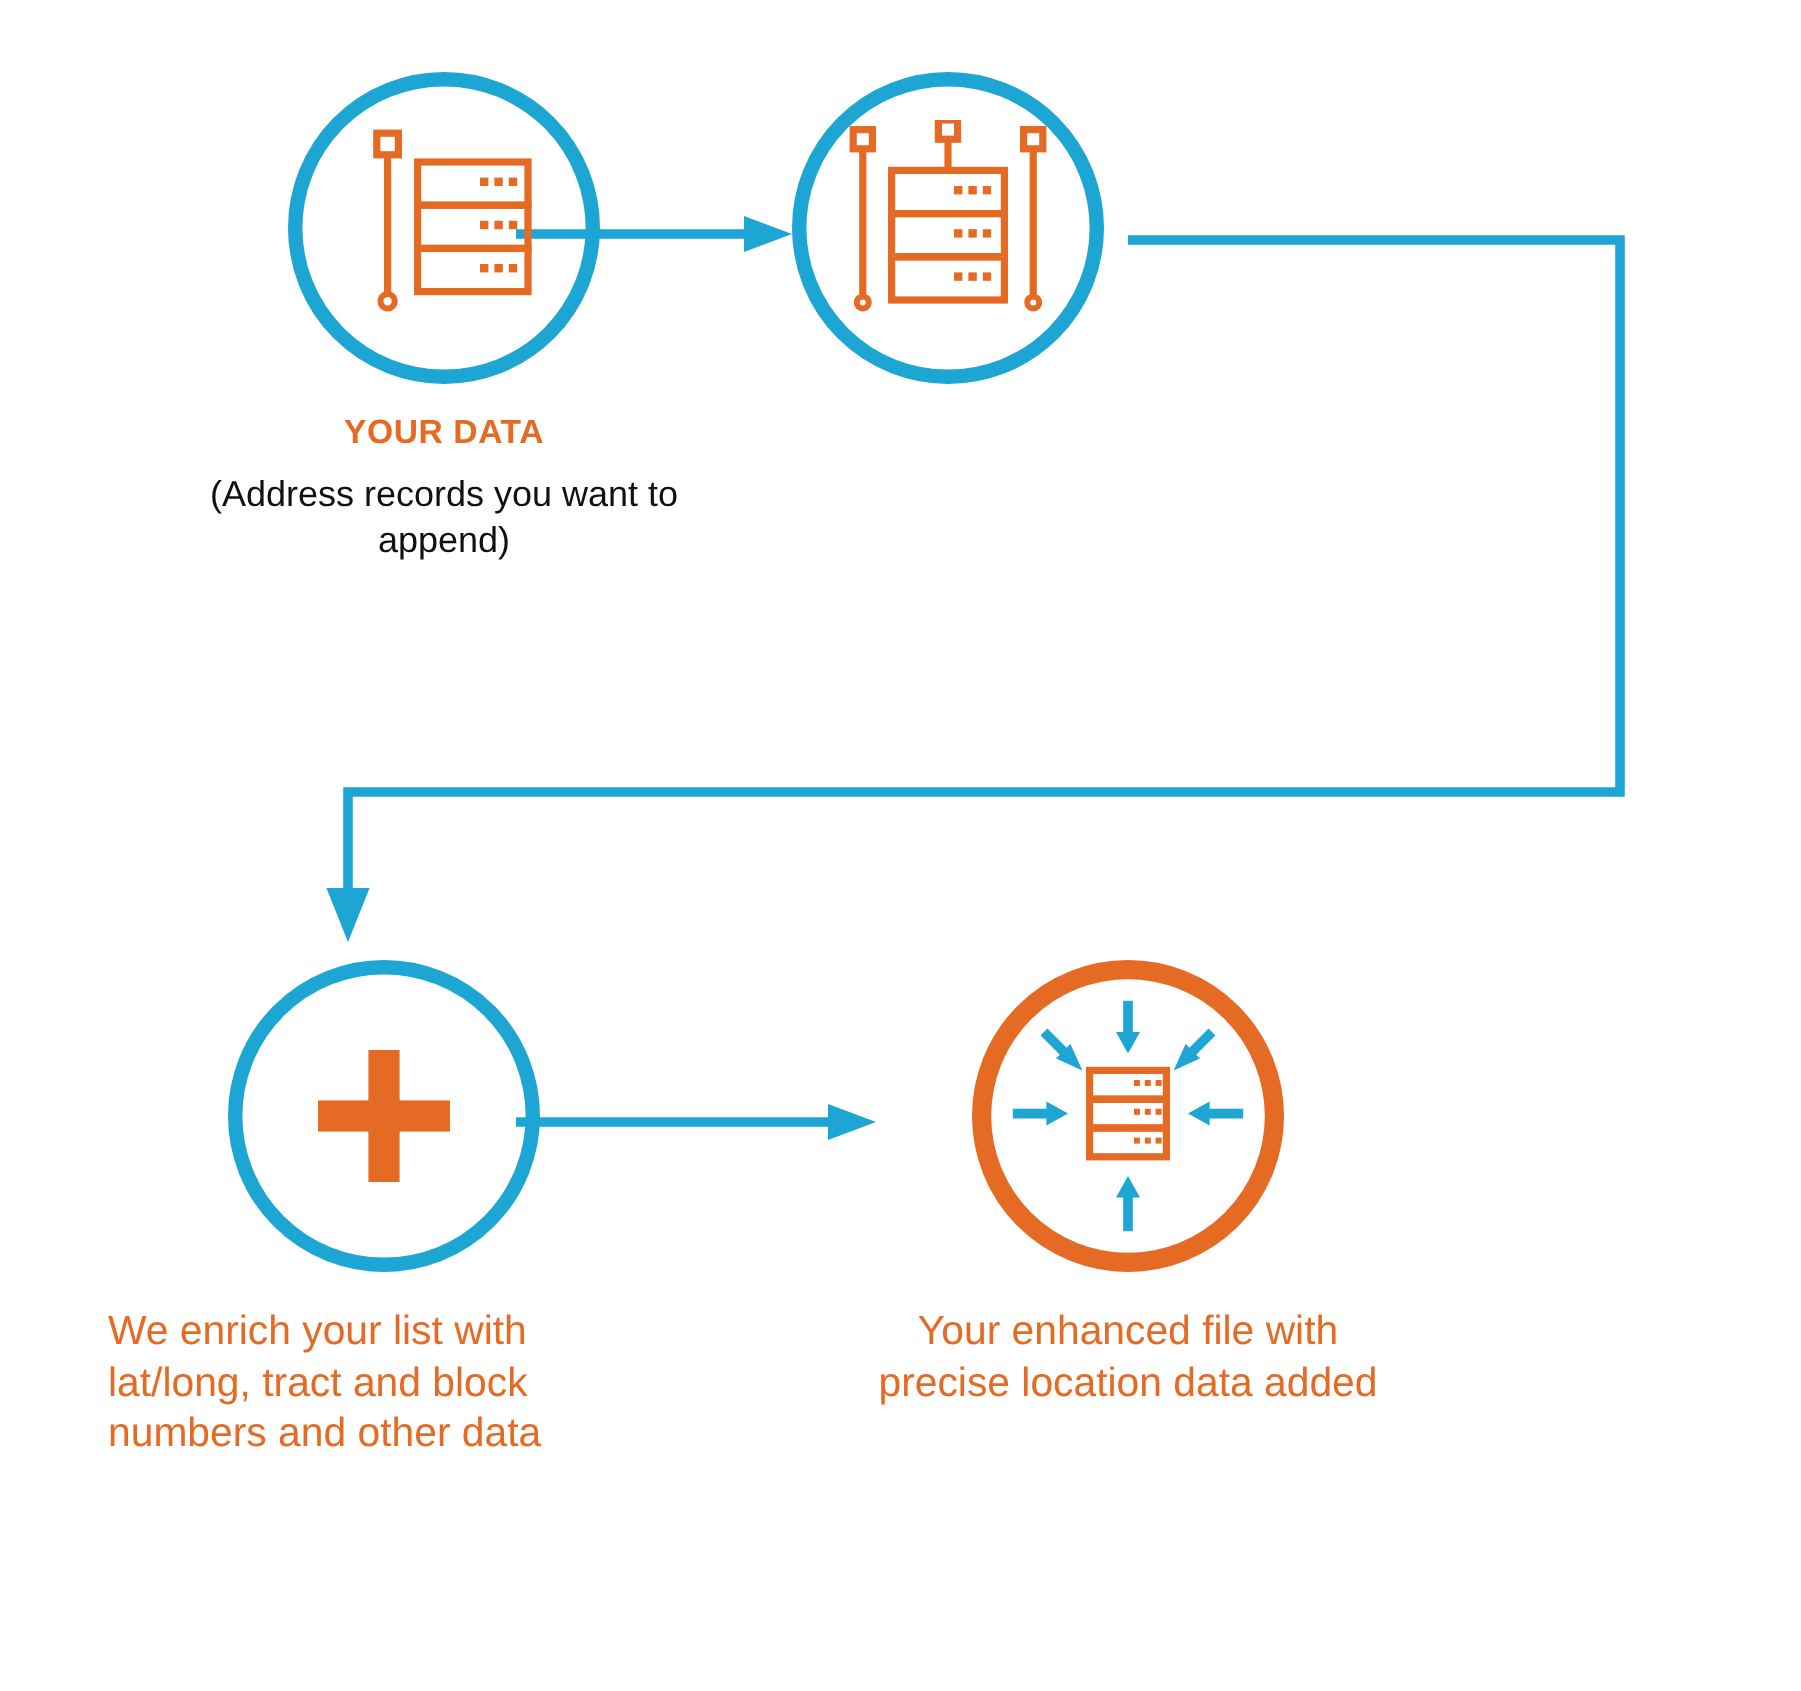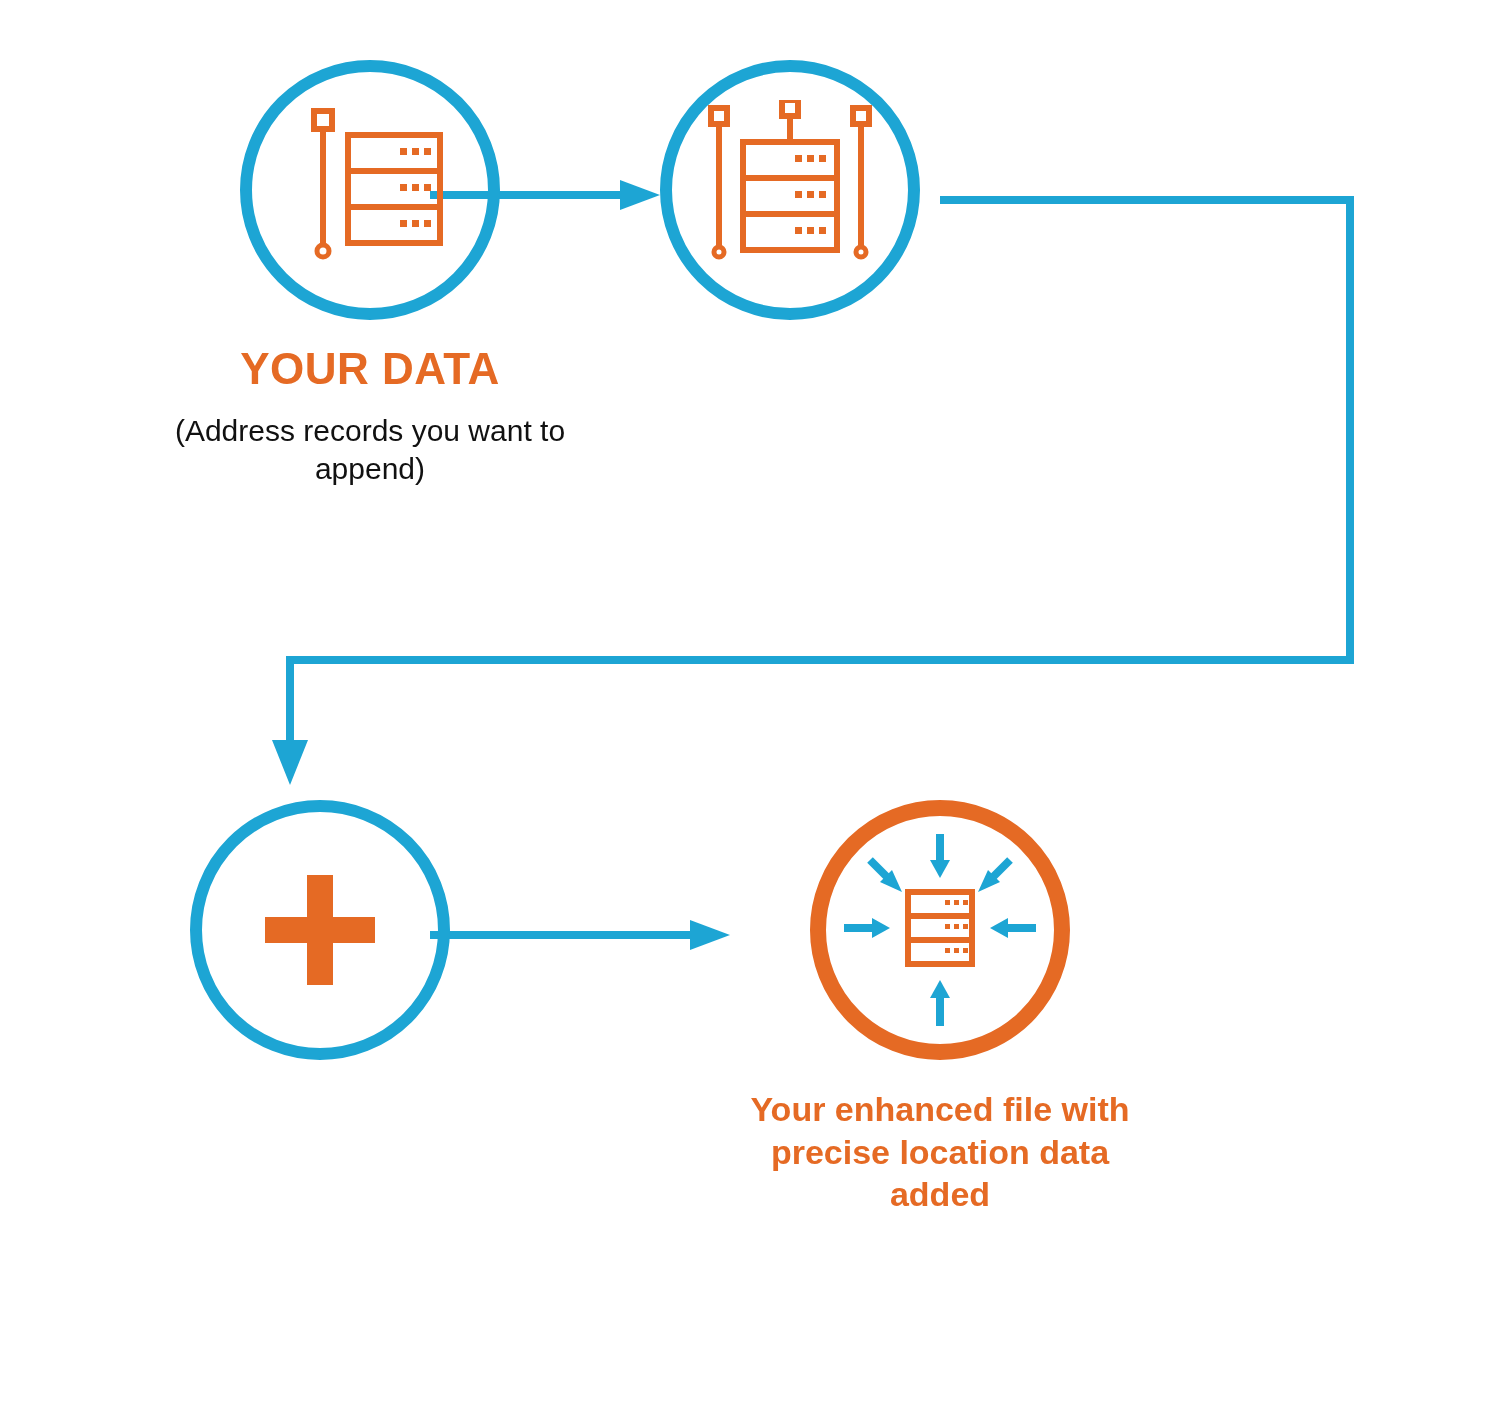--- a/index.html
+++ b/index.html
@@ -24,21 +24,21 @@
     border-radius: 50%;
     display: flex;
     align-items: center;
     justify-content: center;
     position: relative;
   }
   .circle.blue { border: 12px solid #1DA5D4; }
   .circle.orange { border: 16px solid #E56A24; }
   .title-orange {
     color: #E56A24;
-    font-size: 44px;
+    font-size: 28px;
     font-weight: 600;
     letter-spacing: 0.5px;
     margin-top: 24px;
   }
   .subtitle-black {
     color: #111;
     font-size: 30px;
     font-weight: 400;
     margin-top: 18px;
     max-width: 420px;
@@ -133,20 +133,21 @@
     </div>
   </div>
 
   <div class="node" style="left:90px; top:800px; width:420px;">
     <div class="circle blue" style="margin-left:40px;">
       <svg width="130" height="130" viewBox="0 0 130 130">
         <rect x="52" y="10" width="26" height="110" fill="#E56A24"></rect>
         <rect x="10" y="52" width="110" height="26" fill="#E56A24"></rect>
       </svg>
     </div>
+    <div class="subtitle-orange" style="text-align:left; margin-left:0;">We enrich your list with lat/long, tract and block numbers and other data</div>
   </div>
 
   <div class="node" style="left:730px; top:800px; width:420px;">
     <div class="circle orange">
       <svg width="220" height="220" viewBox="0 0 220 220">
 
         <rect x="78" y="72" width="64" height="24" fill="none" stroke="#E56A24" stroke-width="6"></rect>
         <rect x="78" y="96" width="64" height="24" fill="none" stroke="#E56A24" stroke-width="6"></rect>
         <rect x="78" y="120" width="64" height="24" fill="none" stroke="#E56A24" stroke-width="6"></rect>
         <rect x="115" y="80" width="5" height="5" fill="#E56A24"></rect>
@@ -173,16 +174,16 @@
           <line x1="206" y1="108" x2="176" y2="108"></line>
             <polygon points="160,108 178,98 178,118" stroke="none"></polygon>
 
           <line x1="40" y1="40" x2="60" y2="60"></line>
             <polygon points="72,72 50,62 62,50" stroke="none"></polygon>
           <line x1="180" y1="40" x2="160" y2="60"></line>
             <polygon points="148,72 170,62 158,50" stroke="none"></polygon>
         </g>
       </svg>
     </div>
-    <div class="subtitle-orange" style="font-weight:bold;">Your enhanced file with precise location data added</div>
+    <div class="subtitle-orange" style="">Your enhanced file with precise location data added</div>
   </div>
 
 </div>
 
 </body></html>

